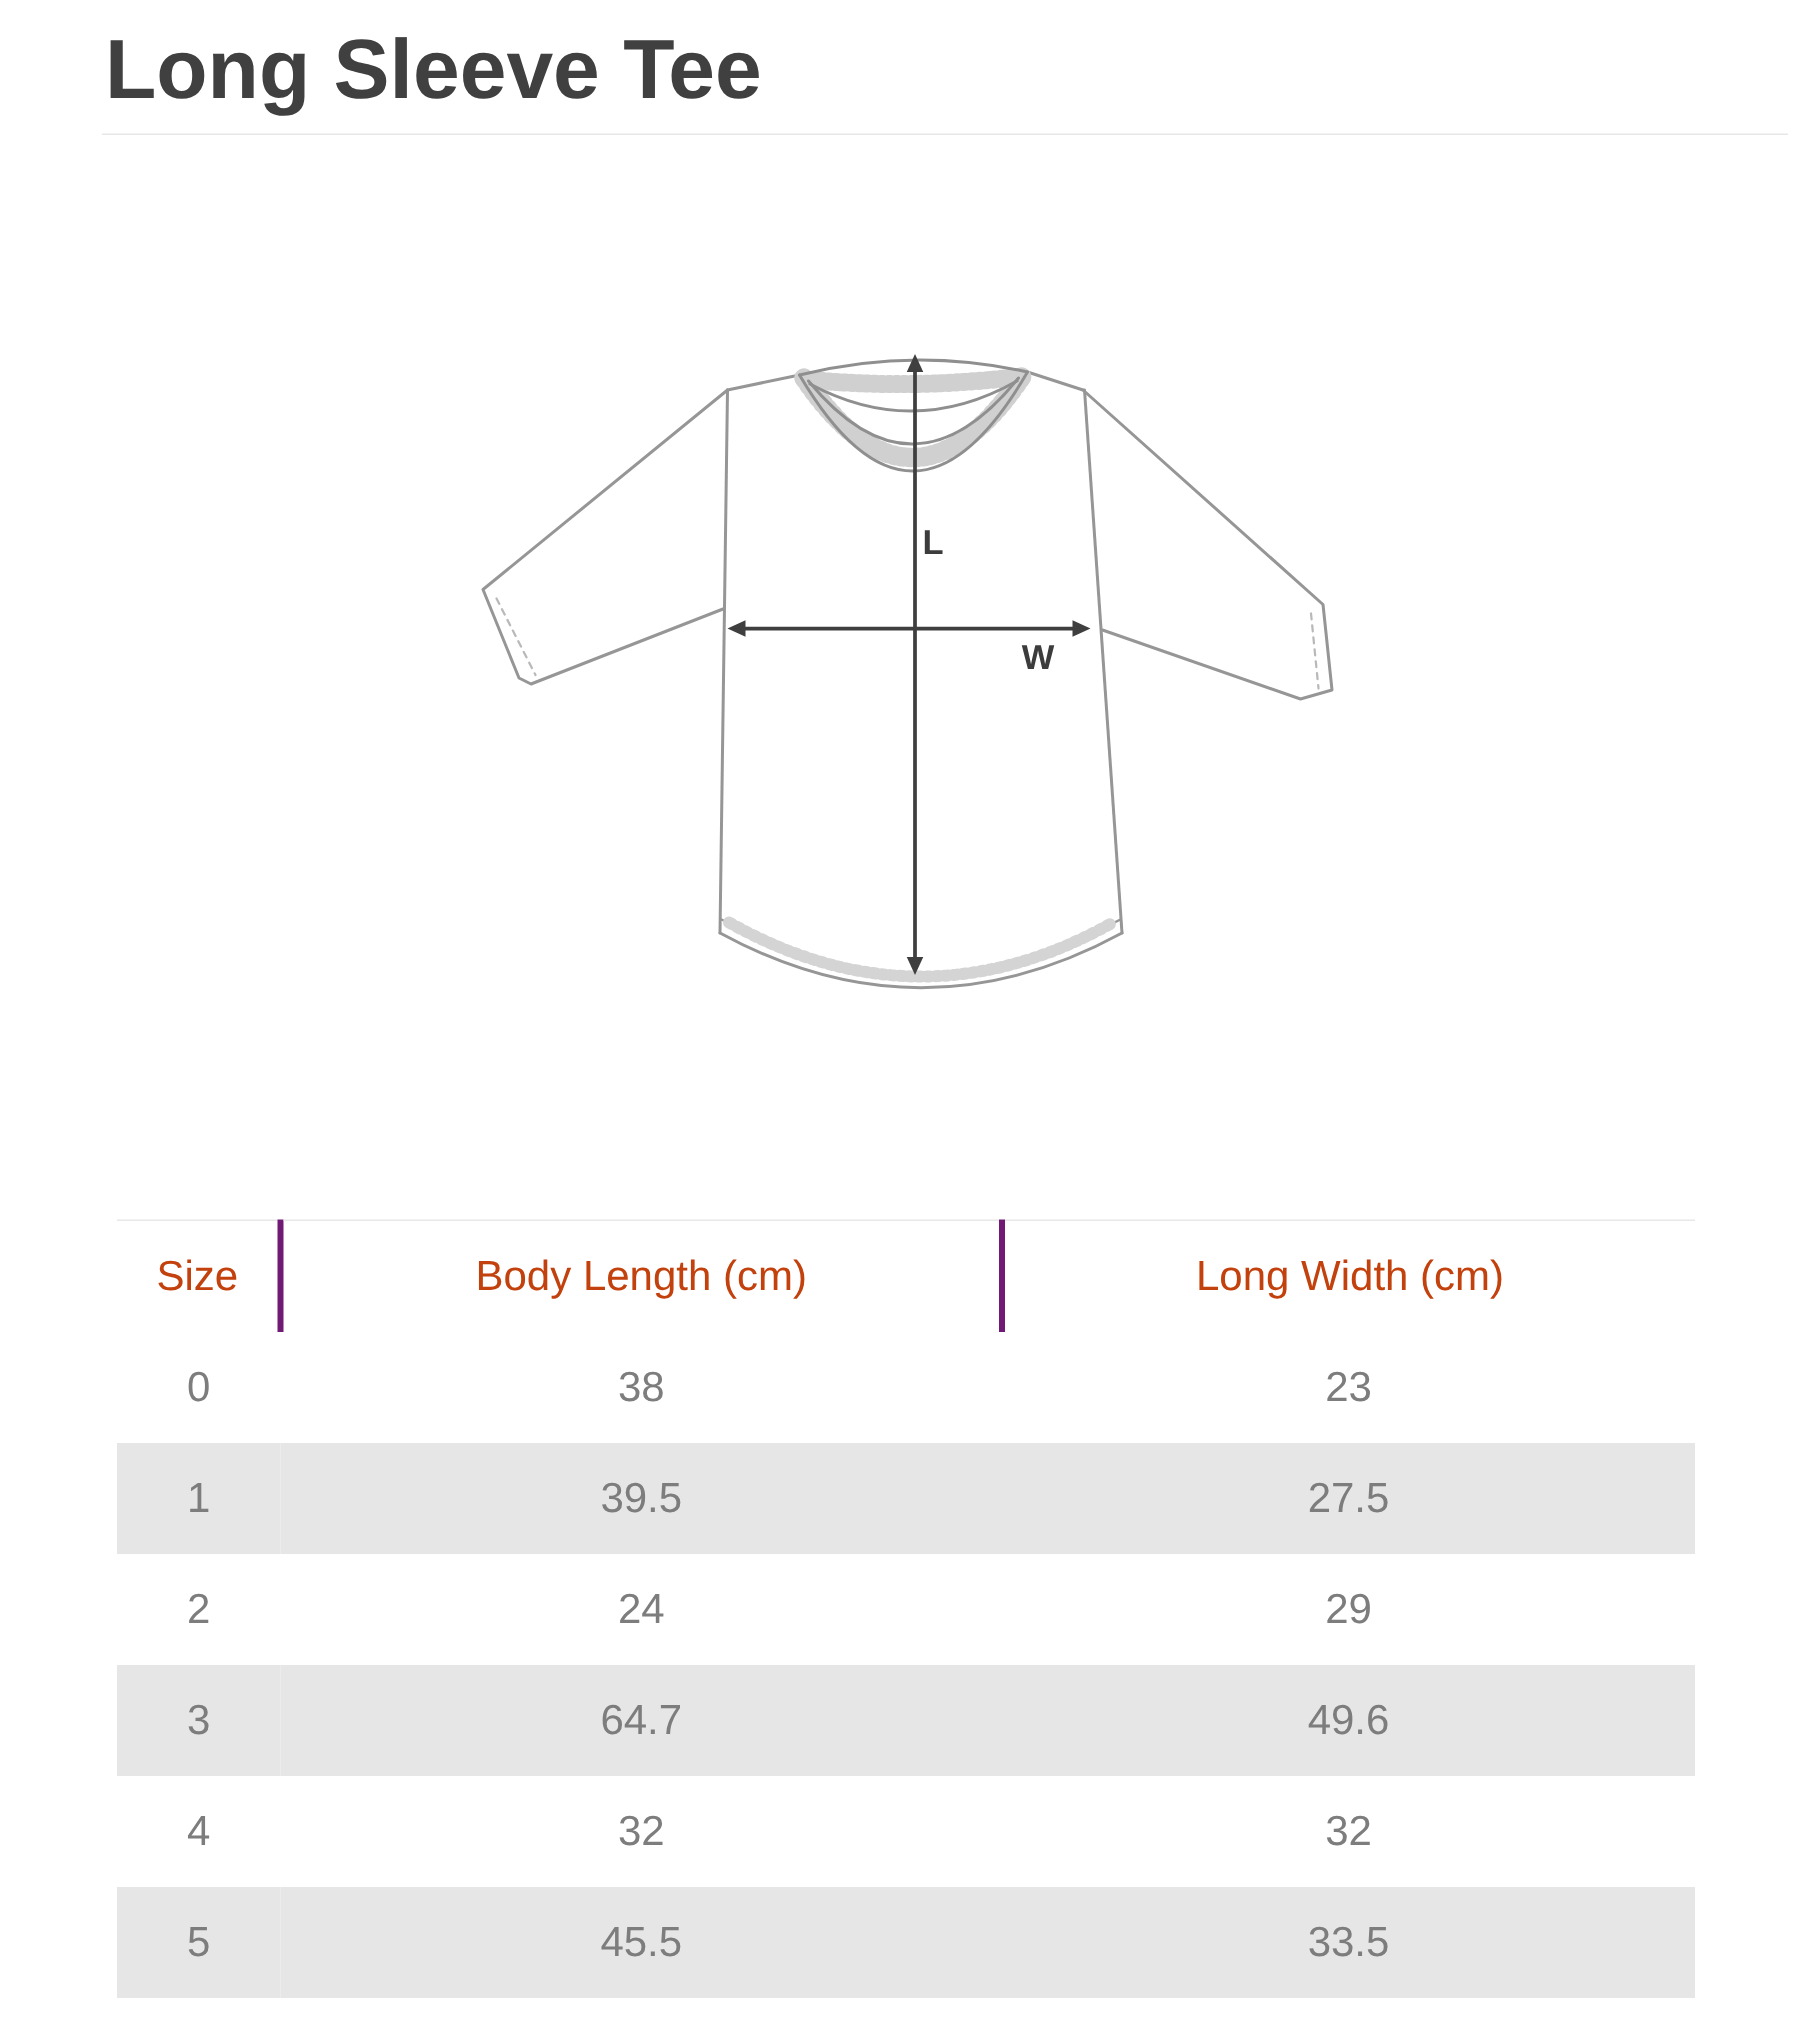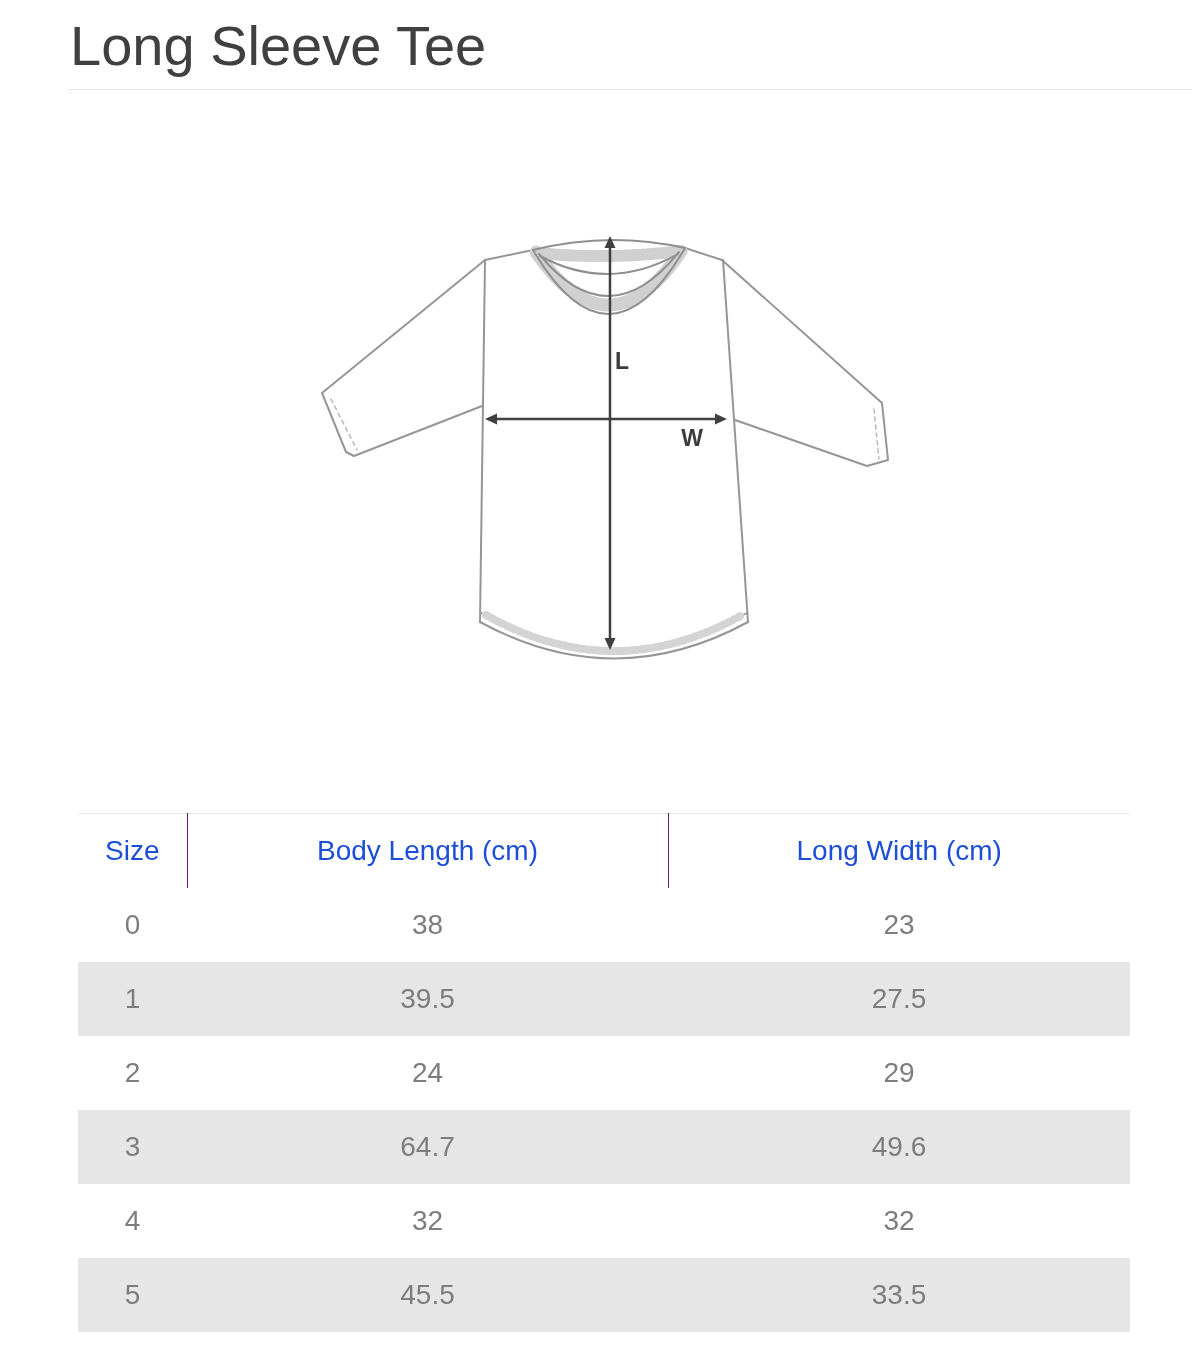--- a/index.html
+++ b/index.html
@@ -15,21 +15,21 @@
     background: #ffffff;
     overflow: hidden;
   }
   .page-title {
     position: absolute;
     left: 70px;
     top: 18px;
     margin: 0;
     font-size: 56px;
     line-height: 1;
-    font-weight: 400;
+    font-weight: 700;
     color: #404040;
     letter-spacing: 0px;
   }
   .title-divider {
     position: absolute;
     left: 68px;
     top: 89px;
     width: 1124px;
     height: 1px;
     background: #e7e7e7;
@@ -52,27 +52,27 @@
   }
   .size-table th, .size-table td {
     height: 74px;
     padding: 0;
     text-align: center;
     vertical-align: middle;
     font-weight: 400;
     font-size: 28px;
   }
   .size-table th {
-    color: #1d4ed8;
+    color: #c2410c;
   }
   .size-table td {
     color: #7d7d7d;
   }
   .size-table th + th {
-    border-left: 1px solid #701a75;
+    border-left: 4px solid #701a75;
   }
   .size-table col.c-size { width: 109px; }
   .size-table col.c-length { width: 481px; }
   .size-table col.c-width { width: 462px; }
   .size-table tbody tr:nth-child(even) {
     background: #e6e6e6;
   }
   svg text {
     font-family: "Liberation Sans", sans-serif;
   }

